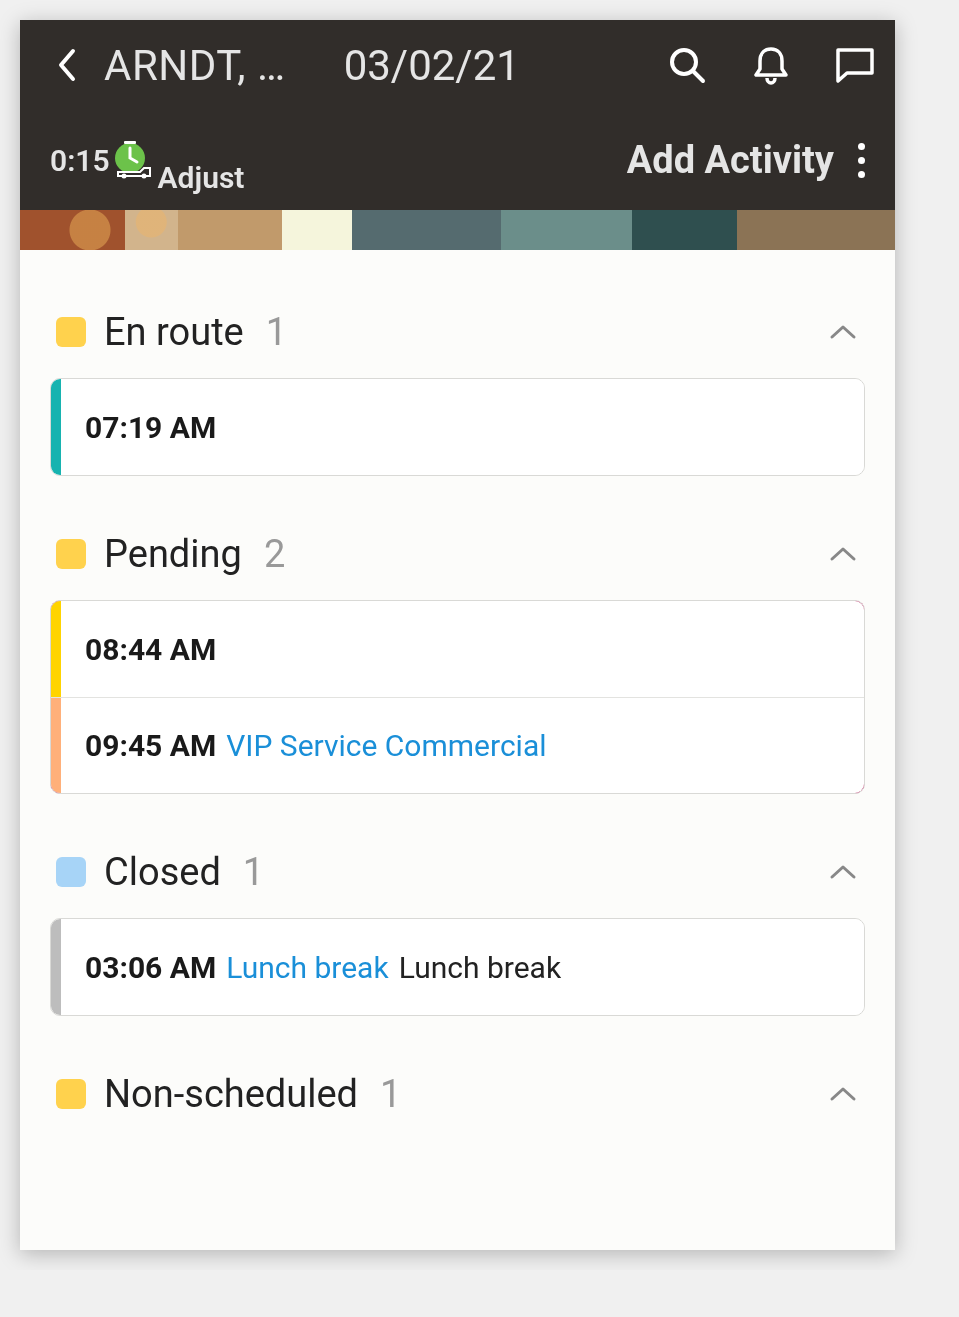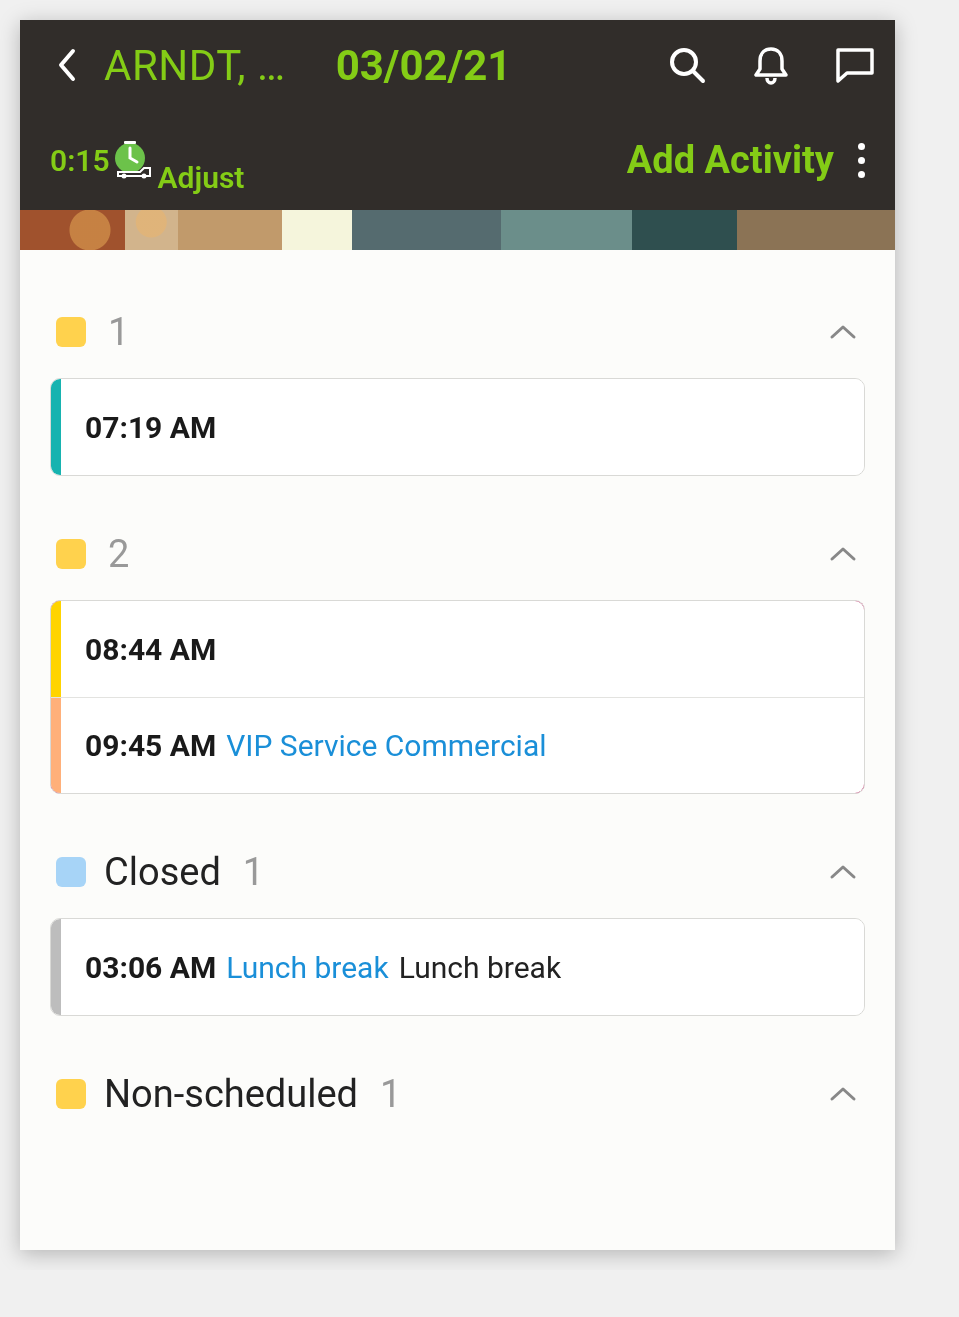--- a/index.html
+++ b/index.html
@@ -11,42 +11,42 @@
   .device {
     width: 875px;
     height: 1230px;
     background: #fcfcfa;
     box-shadow: 0 4px 20px rgba(0,0,0,0.25);
     overflow: hidden;
     position: relative;
   }
   .header {
     background: #312d2a;
-    color: #84cc16;
+    color: #e5e5e5;
   }
   .header-top {
     display: flex;
     align-items: center;
     height: 90px;
     padding: 0 20px 0 30px;
     gap: 20px;
   }
   .back-chevron {
     width: 34px; height: 34px; display:flex; align-items:center; justify-content:center;
   }
   .title-name {
     font-size: 42px;
     font-weight: 400;
     letter-spacing: 0.5px;
     white-space: nowrap;
   }
   .title-date {
     font-size: 42px;
-    font-weight: 700;
-    margin-left: 30px;
+    font-weight: 400;
+    margin-left: 38px;
     flex: 1;
   }
   .header-icons {
     display: flex;
     gap: 44px;
     align-items: center;
   }
   .icon-btn { width: 40px; height: 40px; display:flex; align-items:center; justify-content:center; }
   .header-bottom {
     display:flex;
@@ -190,40 +190,42 @@
     </div>
   </div>
 
   <div class="map-strip"></div>
 
   <div class="content">
 
     <div class="section">
       <div class="section-header">
         <div class="status-square status-yellow"></div>
+        <span class="section-title">En route</span>
         <span class="section-count">1</span>
         <div class="chev-collapse">
           <svg width="28" height="18" viewBox="0 0 28 18">
               <polyline points="3,14 14,4 25,14" fill="none" stroke="#888" stroke-width="3" stroke-linecap="round" stroke-linejoin="round"></polyline>
             </svg>
         </div>
       </div>
       <div class="card-group">
         <div class="card">
           <div class="card-stripe stripe-teal"></div>
           <div class="card-body">
             <span class="card-time">07:19 AM</span>
           </div>
         </div>
       </div>
     </div>
 
     <div class="section">
       <div class="section-header">
         <div class="status-square status-yellow"></div>
+        <span class="section-title">Pending</span>
         <span class="section-count">2</span>
         <div class="chev-collapse">
           <svg width="28" height="18" viewBox="0 0 28 18">
               <polyline points="3,14 14,4 25,14" fill="none" stroke="#888" stroke-width="3" stroke-linecap="round" stroke-linejoin="round"></polyline>
             </svg>
         </div>
       </div>
       <div class="card-group">
         <div class="card">
           <div class="card-stripe stripe-yellow"></div>

